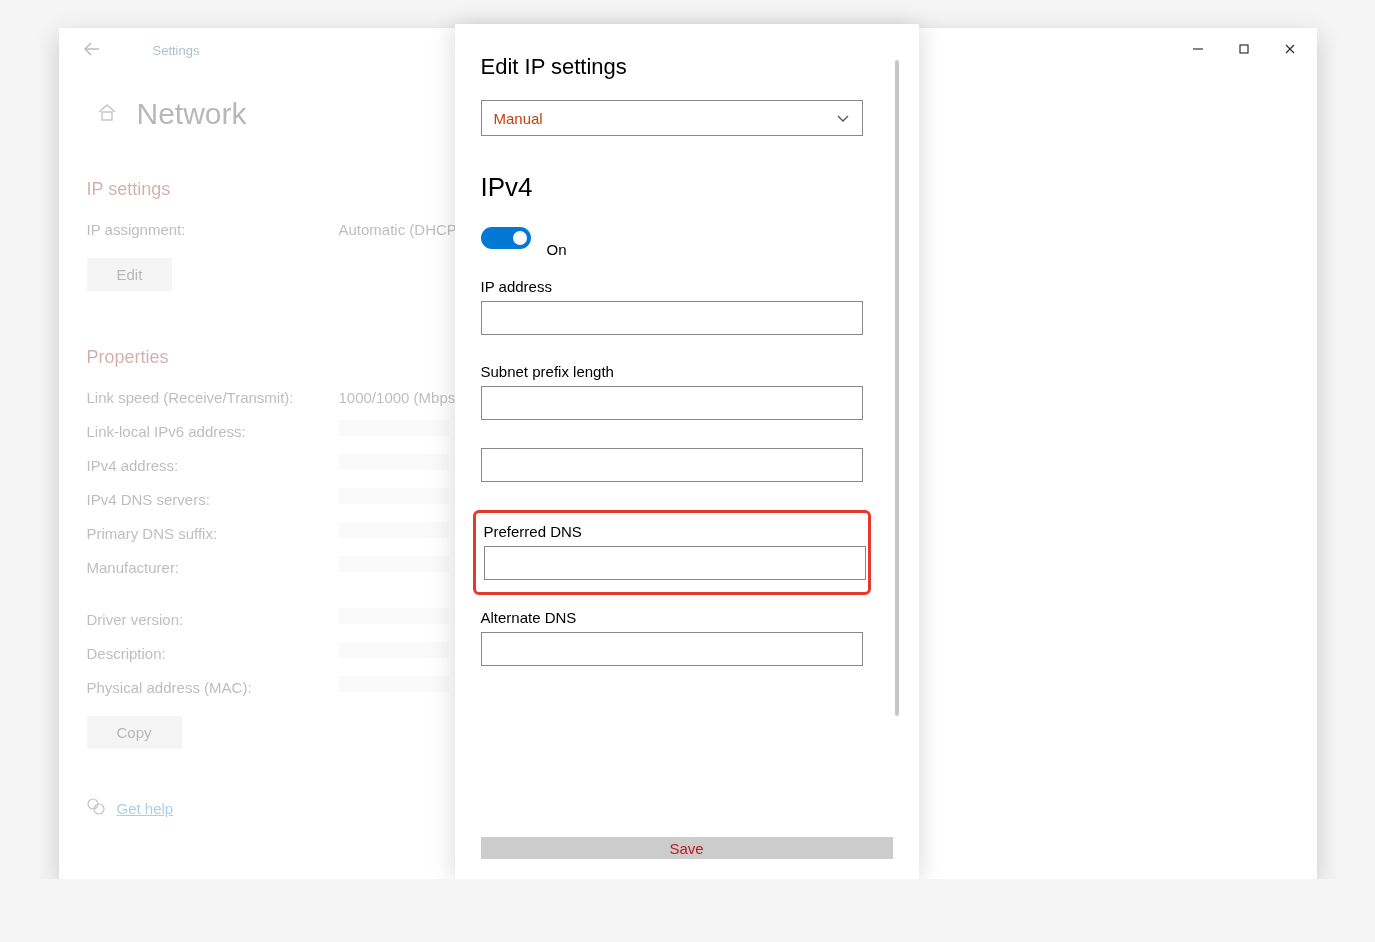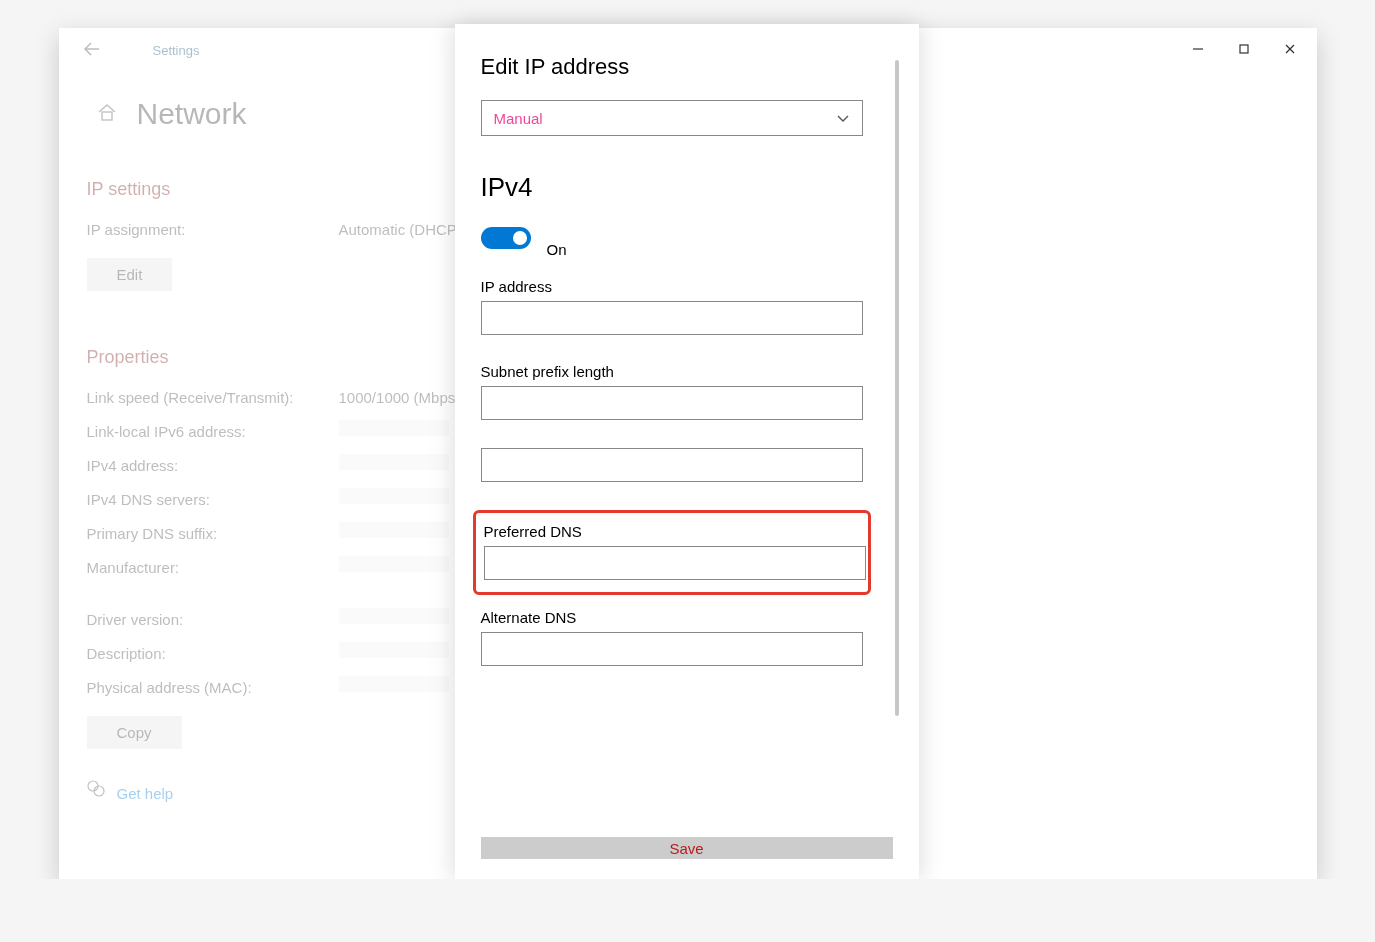--- a/index.html
+++ b/index.html
@@ -20,36 +20,36 @@
     .bg-title-row { display: flex; align-items: center; gap: 20px; padding: 36px 24px 0 38px; }
     .bg-home-icon { font-size: 20px; color: #555; }
     .bg-page-title { font-size: 30px; font-weight: 400; color: #333; }
 
     .bg-section { padding: 0 24px 0 28px; }
     .bg-h2 { font-size: 18px; font-weight: 400; color: #7f1d1d; margin-top: 48px; margin-bottom: 18px; }
     .bg-row { display: flex; font-size: 15px; color: #444; margin-bottom: 10px; line-height: 1.6; }
     .bg-label { width: 252px; color: #444; flex-shrink:0;}
     .bg-value { color: #444; }
     .bg-btn { background: #e5e5e5; border: none; padding: 8px 30px; font-size: 15px; color: #333; margin-top: 6px; }
-    .bg-help { display: flex; align-items: flex-end; gap: 12px; margin-top: 30px; color: #0078d4; font-size: 15px; }
+    .bg-help { display: flex; align-items: center; gap: 12px; margin-top: 48px; color: #0078d4; font-size: 15px; text-decoration: underline; }
     .bg-help-icon { color: #555; font-size: 18px; }
     .redacted { display:inline-block; background:#f2f2f2; height:16px; width:110px; }
 
     
     .modal {
       position: absolute; top: -4px; left: 396px; width: 464px; height: 857px; background: #ffffff;
       box-shadow: -6px 0 22px rgba(0,0,0,0.08), 6px 0 22px rgba(0,0,0,0.08);
       padding: 30px 26px 22px 26px; display: flex; flex-direction: column;
     }
     .modal-scroll { position: relative; flex: 1; }
     .modal-scrollbar {position:absolute; right:-6px; top:6px; width:4px; height:656px; background:#c7c7c7; border-radius:3px;}
     .modal-title { font-size: 22px; font-weight: 400; color: #000; margin-bottom: 20px; }
     .select-box {
       width: 382px; height: 36px; border: 1px solid #888; display: flex; align-items: center;
-      justify-content: space-between; padding: 0 12px; font-size: 15px; color: #ec4899; margin-bottom: 36px;
+      justify-content: space-between; padding: 0 12px; font-size: 15px; color: #c2410c; margin-bottom: 36px;
     }
     .select-chevron { color: #555; }
     .sub-title { font-size: 26px; font-weight: 400; color: #000; margin-bottom: 14px; }
     .toggle-row { display: flex; align-items: center; gap: 16px; margin-bottom: 20px; }
     .toggle {
       width: 50px; height: 22px; border-radius: 12px; background: #0078D4; position: relative;
     }
     .toggle-knob { position: absolute; right: 4px; top: 4px; width: 14px; height: 14px; background: #fff; border-radius: 50%; }
     .toggle-label { font-size: 15px; color: #000; margin-top: 24px; }
     .field-label { font-size: 15px; color: #000; margin-bottom: 6px; }
@@ -173,21 +173,21 @@
             </svg>
         </span>
         <a href="#" style="color:#0078d4;text-decoration:none">Get help</a>
       </div>
     </div>
   </div>
 
   <div class="modal">
     <div class="modal-scroll">
       <div class="modal-scrollbar"></div>
-      <div class="modal-title">Edit IP address</div>
+      <div class="modal-title">Edit IP settings</div>
 
       <div class="select-box">
         <span>Manual</span>
         <span class="select-chevron">
           <svg width="14" height="10" viewBox="0 0 14 10">
               <polyline points="2,2 7,7 12,2" fill="none" stroke="#555" stroke-width="1.4"></polyline>
             </svg>
         </span>
       </div>
 

